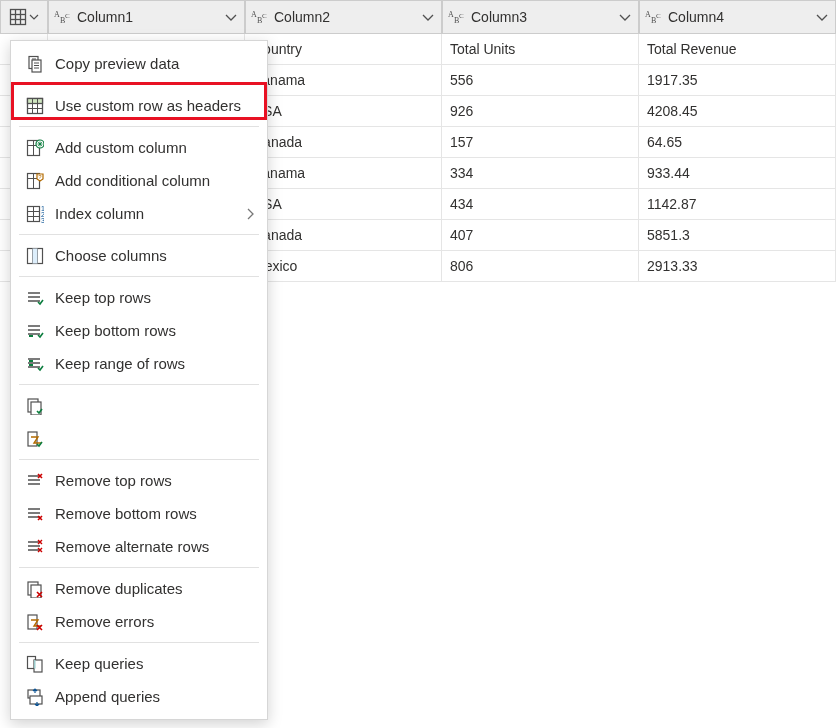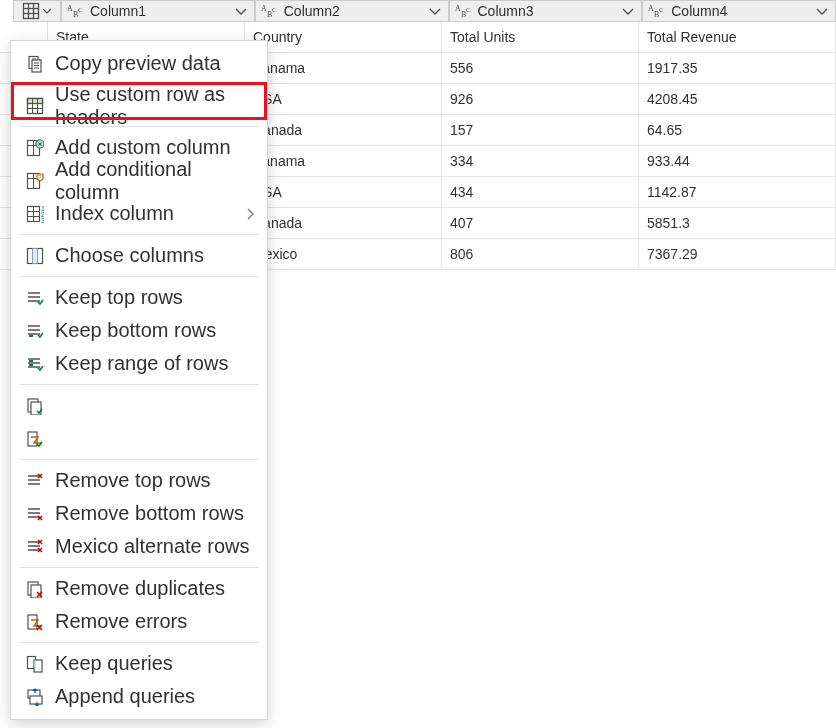--- a/index.html
+++ b/index.html
@@ -14,22 +14,21 @@
     position: relative;
   }
   .table-container {
     position: absolute;
     top: 0;
     left: 0;
     right: 0;
   }
   .header-row {
     display: flex;
-    height: 22px;
-    padding-left: 13px;
+    height: 34px;
   }
   .header-cell {
     background: #eeeeee;
     border: 1px solid #ccc;
     display: flex;
     align-items: center;
     padding: 0 4px;
     font-size: 14px;
     color: #323130;
   }
@@ -97,21 +96,21 @@
     box-shadow: 0 4px 14px rgba(0,0,0,0.18);
     padding: 6px 0;
     z-index: 10;
   }
   .menu-item {
     display: flex;
     align-items: center;
     height: 33px;
     padding: 0 10px 0 12px;
     cursor: default;
-    font-size: 20px;
+    font-size: 15px;
     color: #323130;
   }
   .menu-icon {
     width: 24px;
     height: 20px;
     flex: none;
     display: inline-flex;
     align-items: center;
     justify-content: center;
     margin-right: 8px;
@@ -380,21 +379,21 @@
         <div class="data-cell value-cell">Alabama</div>
         <div class="data-cell value-cell">Canada</div>
         <div class="data-cell value-cell">407</div>
         <div class="data-cell value-cell">5851.3</div>
       </div>
       <div class="data-row">
         <div class="data-cell index-cell"></div>
         <div class="data-cell value-cell">Alabama</div>
         <div class="data-cell value-cell">Mexico</div>
         <div class="data-cell value-cell">806</div>
-        <div class="data-cell value-cell">7367.29</div>
+        <div class="data-cell value-cell">2913.33</div>
       </div>
     </div>
 </div>
 
 <div class="ctx-menu">
   <div class="menu-item">
     <span class="menu-icon">
         <svg width="18" height="18">
           <use href="#i-copy"></use>
         </svg>
@@ -505,21 +504,21 @@
         </svg>
       </span>
     <span class="menu-label">Remove bottom rows</span>
   </div>
   <div class="menu-item">
     <span class="menu-icon">
         <svg width="18" height="18">
           <use href="#i-rem-alt"></use>
         </svg>
       </span>
-    <span class="menu-label">Mexico alternate rows</span>
+    <span class="menu-label">Remove alternate rows</span>
   </div>
   <div class="menu-sep"></div>
   <div class="menu-item">
     <span class="menu-icon">
         <svg width="18" height="18">
           <use href="#i-rem-dup"></use>
         </svg>
       </span>
     <span class="menu-label">Remove duplicates</span>
   </div>

